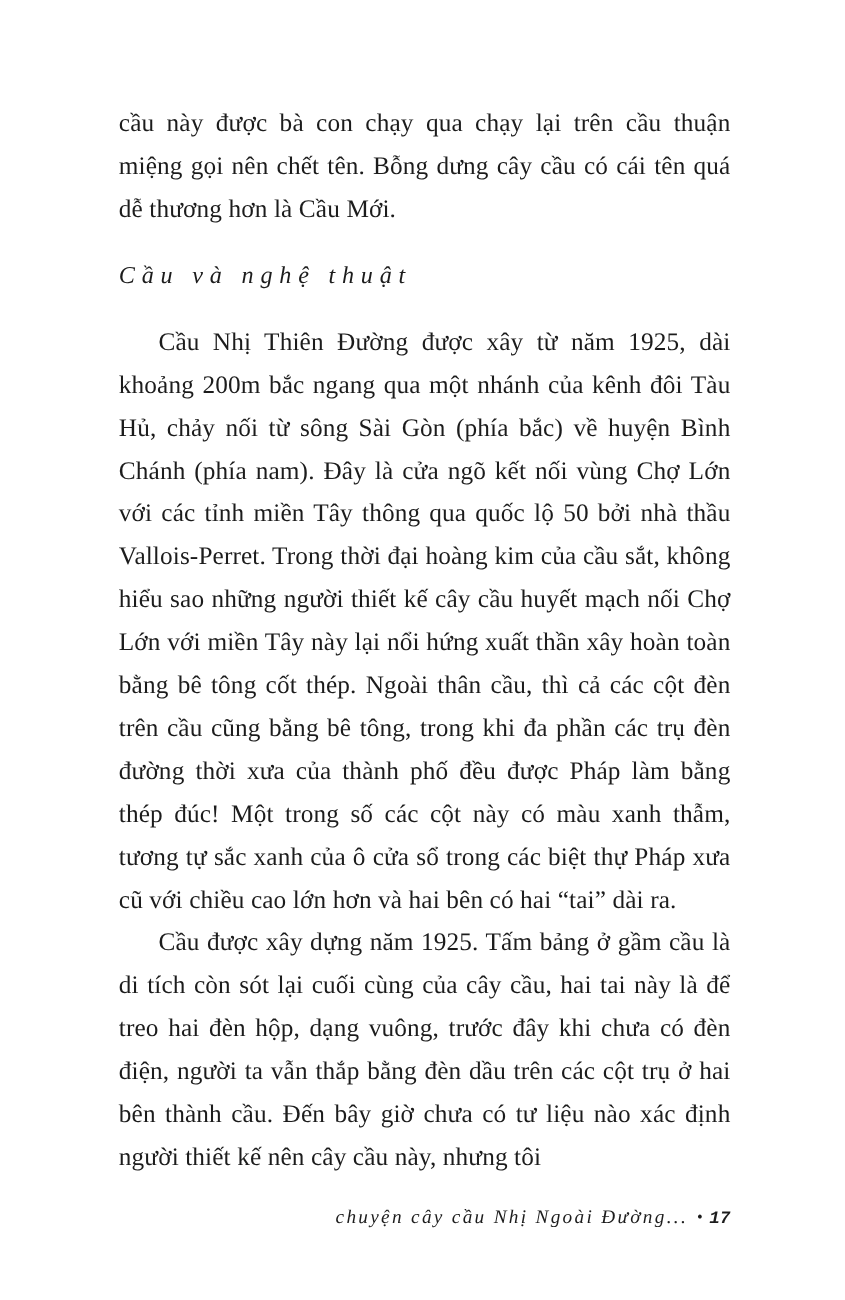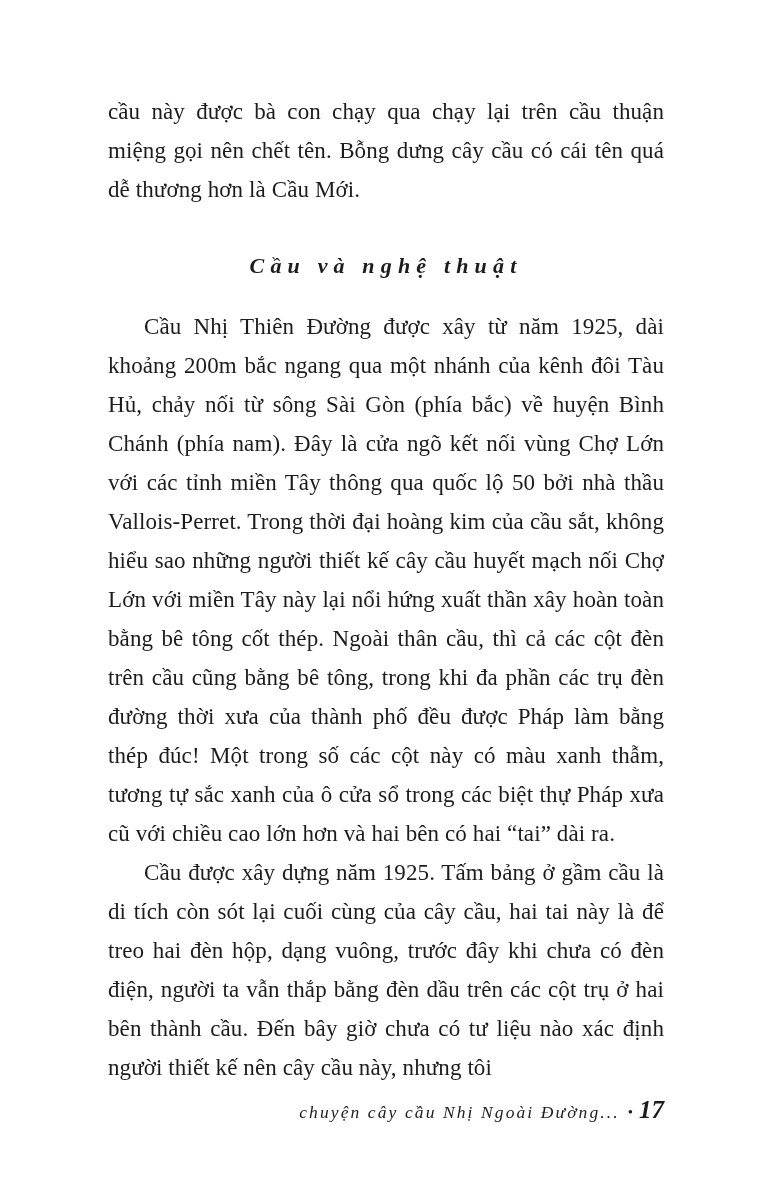--- a/index.html
+++ b/index.html
@@ -31,27 +31,26 @@
     font-size: 23px;
     line-height: 39px;
     text-align: justify;
     text-indent: 36px;
     letter-spacing: 0.1px;
   }
   .para.no-indent {
     text-indent: 0;
   }
   .section-heading {
-    margin: 44px 0 28px 0;
+    margin: 28px 0 28px 0;
     font-size: 22px;
-    font-weight: 700;
+    font-weight: 400;
     font-style: italic;
     letter-spacing: 0.28em;
     color: #1c1c1c;
-    text-align: center;
   }
   .page-footer {
     position: absolute;
     top: 1096px;
     left: 108px;
     width: 556px;
     text-align: right;
     font-style: italic;
     font-size: 17.5px;
     letter-spacing: 0.12em;
@@ -60,22 +59,23 @@
   }
   .page-footer .separator {
     font-style: normal;
     letter-spacing: 0;
     margin: 0 6px 0 8px;
     font-size: 15px;
     vertical-align: 1px;
   }
   .page-footer .page-number {
     font-weight: bold;
-    font-size: 25px;
+    font-size: 16px;
     letter-spacing: 0;
+    font-family: Liberation Mono, monospace;
   }
 </style>
 </head>
 <body>
 
 <div class="book-page">
 
   <div class="text-block">
 
     <p class="para no-indent">cầu này được bà con chạy qua chạy lại trên cầu thuận miệng gọi nên chết tên. Bỗng dưng cây cầu có cái tên quá dễ thương hơn là Cầu Mới.</p>

